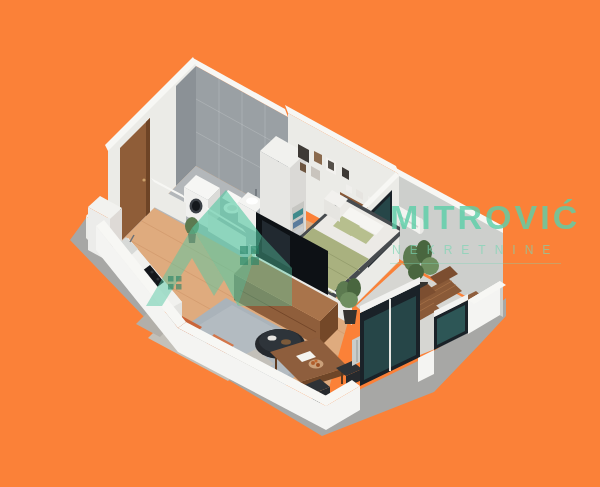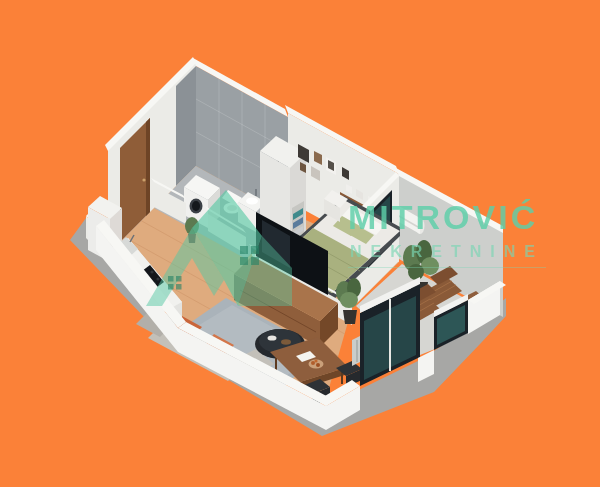--- a/index.html
+++ b/index.html
@@ -1,22 +1,22 @@
 <!DOCTYPE html>
 <html style="--bg: #fb8138; --shadow: #a7a7a5; --wallTop: #f7f7f4; --wallFace: #ebebe7; --wallFaceDark: #dededa; --wallGray: #cdcfcc; --tile: #9aa0a4; --tileDark: #8b9196; --tileFloor: #b3b7ba; --wood: #dfab7e; --woodLine: #c98f62; --balconyFloor: #d6d6d2; --counterTop: #f1f1ee; --counterFace: #e3e3e0; --cooktop: #14171b; --door: #8f5d38; --doorDark: #6e4426; --sofa: #c3c0b9; --sofaDark: #b2afa9; --pillow: #c9653a; --rug: #aab3ba; --rugLight: #b9c1c7; --tvBlack: #0d1115; --consoleWood: #a9744b; --consoleWoodDark: #8f5e3b; --tableWood: #8e5e3d; --chairDark: #2e3236; --bedWhite: #eceae6; --bedGreen: #a9b17f; --pillowGreen: #b7bf8e; --bedFrame: #474b4f; --shelfWood: #8a5a38; --plant: #5c7a50; --plantDark: #49663f; --pot: #35332f; --lounger: #8a5a38; --loungerDark: #7c4e30; --glass: #1a2228; --glassTeal: #3f8a84; --radiator: #c9cdcb; --towel1: #3f8a8c; --towel2: #5a7b9c; --towel3: #2e6f72; --watermark: #5ecfa9; --watermarkSub: #7ad6b4;"><head>
 <meta charset="utf-8">
 <style>
   html,body{margin:0;padding:0;}
   body{width:600px;height:487px;font-family:"Liberation Sans",sans-serif;}
   .stage{position:relative;width:600px;height:487px;background:var(--bg,#fb8138);overflow:hidden;}
   .scene{position:absolute;left:0;top:0;}
   .watermark{position:absolute;left:140px;top:184px;display:flex;align-items:flex-start;gap:12px;pointer-events:none;}
-  .wm-text{margin-top:16px;}
+  .wm-text{margin-top:16px;margin-left:42px;}
   .wm-brand{font-size:34px;font-weight:600;letter-spacing:3px;color:var(--watermark,#5ecfa9);opacity:.82;line-height:1;}
-  .wm-sub{margin-top:9px;font-size:16px;font-weight:700;letter-spacing:9px;color:var(--watermarkSub,#7ad6b4);opacity:.65;
+  .wm-sub{margin-top:9px;font-size:12px;font-weight:400;letter-spacing:9px;color:var(--watermarkSub,#7ad6b4);opacity:.65;
           border-bottom:1px solid rgba(122,214,180,.55);padding:0 2px 6px 2px;display:inline-block;}
   
   .wtop{fill:var(--wallTop,#f7f7f4);} .wface{fill:var(--wallFace,#ebebe7);}
   .wgray{fill:var(--wallGray,#cdcfcc);} .tile{fill:var(--tile,#9aa0a4);} .tiled{fill:var(--tileDark,#8b9196);}
   .tilef{fill:var(--tileFloor,#b3b7ba);} .wood{fill:var(--wood,#dfab7e);} .bfloor{fill:var(--balconyFloor,#d6d6d2);}
   .white{fill:#f4f4f2;} .shadow{fill:var(--shadow,#a7a7a5);}
 </style>
 </head>
 <body>
 

